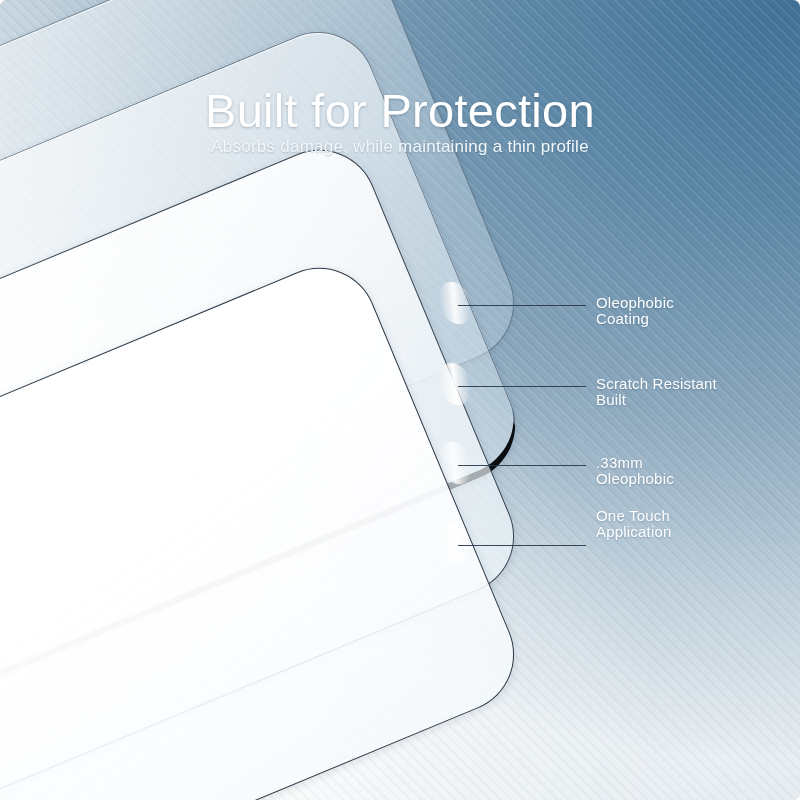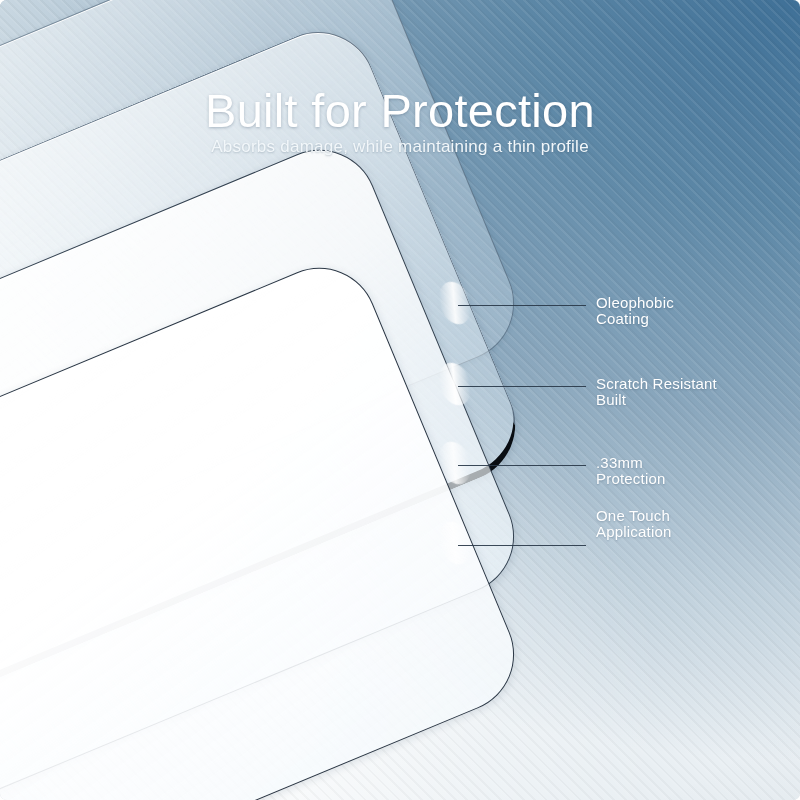--- a/index.html
+++ b/index.html
@@ -146,21 +146,21 @@
 
   <div class="r2">
     <div class="leader"></div>
     <div class="lab">Scratch Resistant
 Built</div>
   </div>
 
   <div class="r3">
     <div class="leader"></div>
     <div class="lab">.33mm
-Protection</div>
+Oleophobic</div>
   </div>
 
   <div class="r4">
     <div class="leader"></div>
     <div class="lab">One Touch
 Application</div>
   </div>
 
 </div>
 

